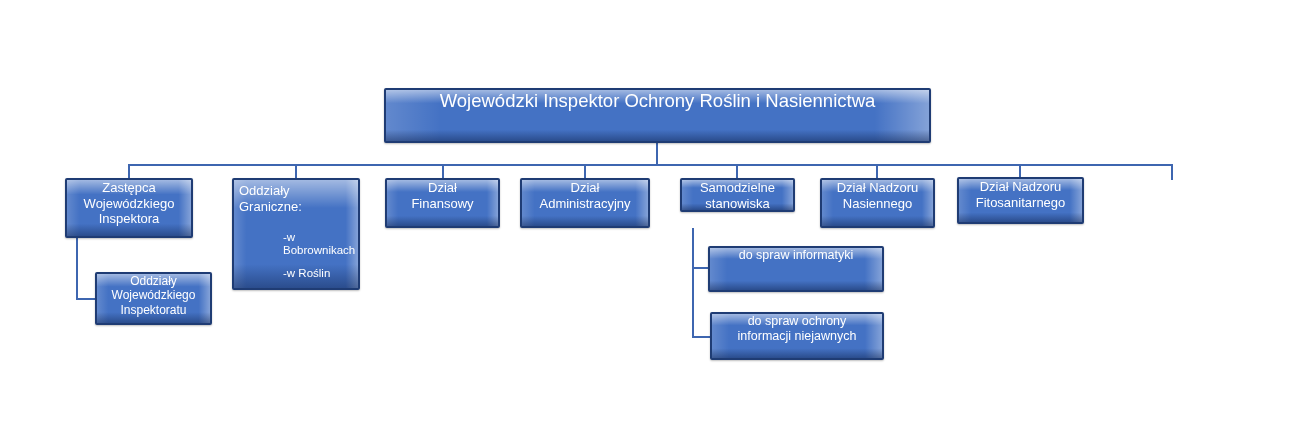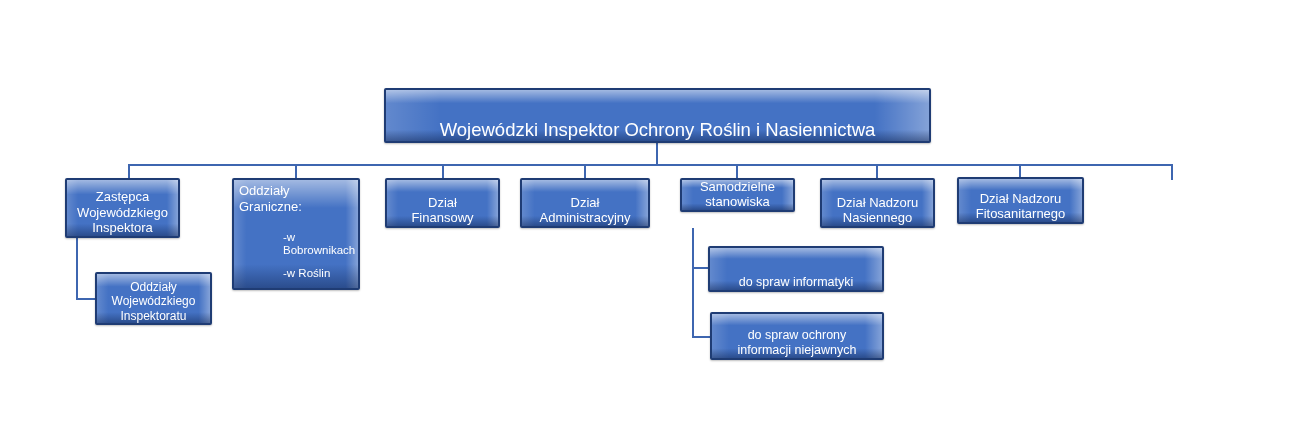--- a/index.html
+++ b/index.html
@@ -16,21 +16,21 @@
     box-sizing:border-box;
     background:
       linear-gradient(180deg, rgba(255,255,255,.50) 0%, rgba(255,255,255,0) 26%),
       linear-gradient(0deg,  rgba(8,25,65,.42) 0%,  rgba(8,25,65,0) 22%),
       linear-gradient(90deg, rgba(255,255,255,.16) 0%, rgba(255,255,255,0) 10%, rgba(255,255,255,0) 90%, rgba(255,255,255,.34) 100%),
       #4472C4;
     border:2px solid #1F3C74;
     border-radius:2px;
     color:#FFFFFF;
     display:flex;
-    align-items:flex-end;
+    align-items:flex-start;
     justify-content:center;
     text-align:center;
     line-height:1.2;
     box-shadow:0 1px 2px rgba(0,0,0,.25);
   }
   .lbl{white-space:pre-line;}
   
   .node-left{
     flex-direction:column;
     align-items:flex-start;
@@ -64,21 +64,21 @@
   <div class="hline" style="left:76px;top:298px;width:19px"></div>
 
   <div class="vline" style="left:692px;top:228px;height:110px"></div>
   <div class="hline" style="left:692px;top:267px;width:16px"></div>
   <div class="hline" style="left:692px;top:336px;width:18px"></div>
 
   <div class="node" style="left:384px;top:88px;width:547px;height:55px;font-size:18.5px">
     <span class="lbl">Wojewódzki Inspektor Ochrony Roślin i Nasiennictwa</span>
   </div>
 
-  <div class="node" style="left:65px;top:178px;width:115px;height:60px;font-size:13px">
+  <div class="node" style="left:65px;top:178px;width:128px;height:60px;font-size:13px">
     <span class="lbl">Zastępca
 Wojewódzkiego
 Inspektora</span>
   </div>
 
   <div class="node node-left" style="left:232px;top:178px;width:128px;height:112px">
     <span class="lbl gr-title">Oddziały
 Graniczne:</span>
     <span class="lbl gr-item">-w Bobrownikach</span>
     <span class="lbl gr-item">-w Roślin</span>

